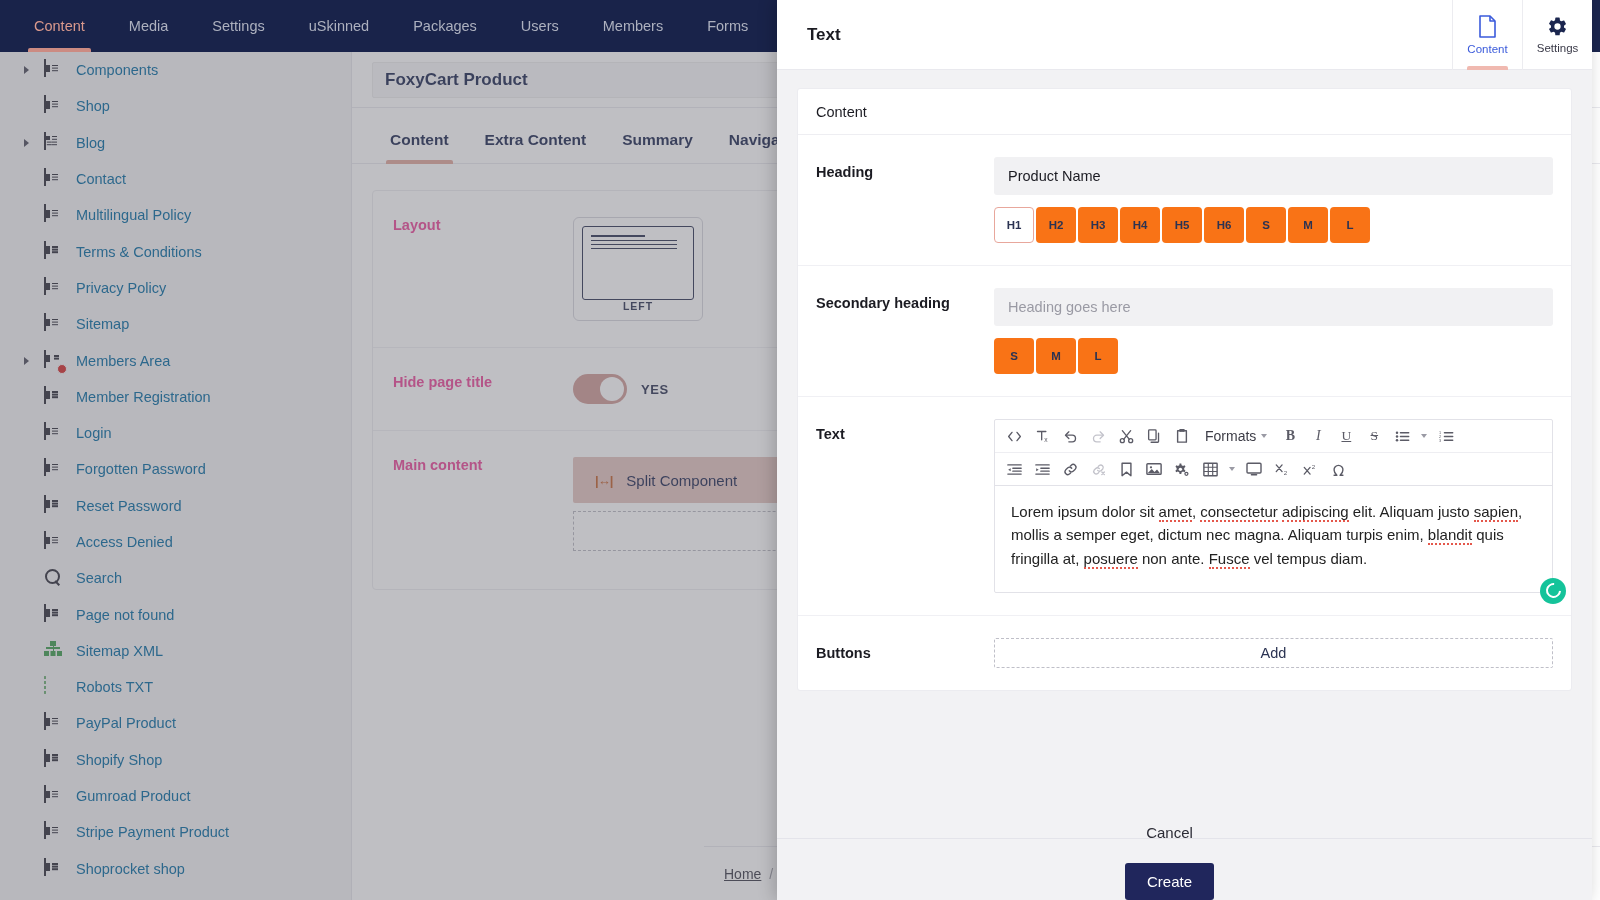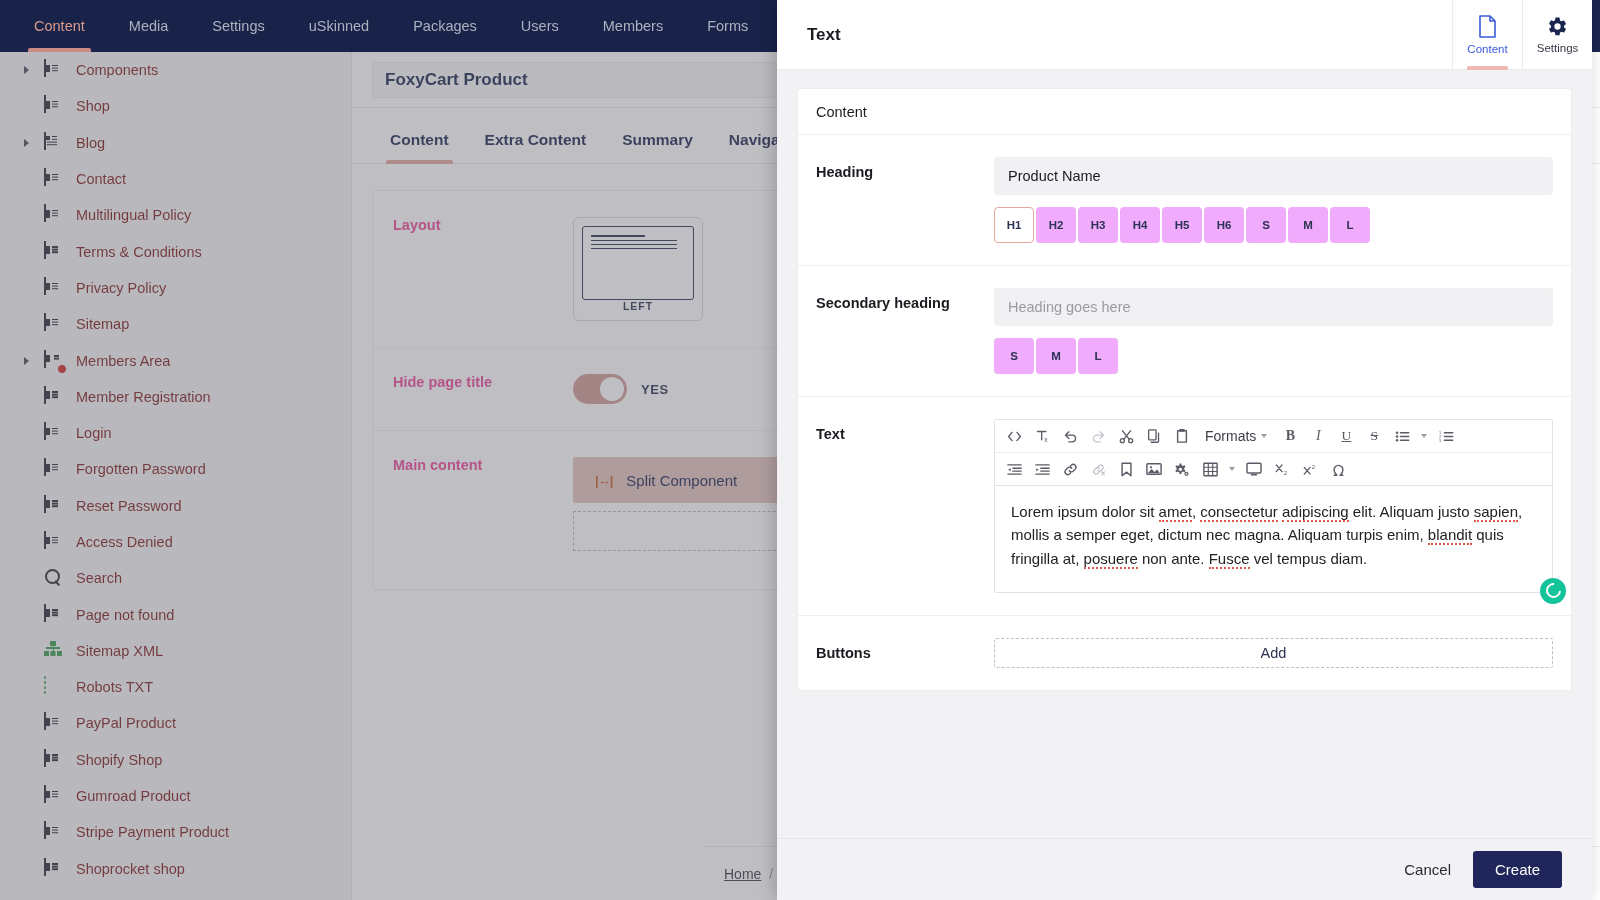--- a/index.html
+++ b/index.html
@@ -28,21 +28,21 @@
     content: ""; position: absolute; left: 16px; right: 16px; bottom: 0;
     height: 4px; background: #d9948b; border-radius: 2px 2px 0 0;
   }
 
   .sidebar {
     position: absolute; top: 52px; left: 0; width: 352px; bottom: 0;
     background: #f3f3f5; overflow: hidden; border-right: 1px solid #e6e6ea;
   }
   .tree-item {
     display: flex; align-items: center; height: 36.3px; padding-left: 20px;
-    font-size: 14.5px; color: #7f1d1d; cursor: pointer;
+    font-size: 14.5px; color: #0369a1; cursor: pointer;
   }
   .tree-arrow {
     width: 16px; height: 16px; flex: 0 0 16px; position: relative;
   }
   .tree-arrow.has::before {
     content: ""; position: absolute; left: 4px; top: 4px;
     border-left: 5px solid #4a4a5a; border-top: 4px solid transparent;
     border-bottom: 4px solid transparent;
   }
   .tree-icon {
@@ -167,21 +167,21 @@
     font-size:14.5px; color:#1b1b22; border-bottom:1px solid #eeeef2; }
   .frow { display:flex; padding:22px 18px; border-bottom:1px solid #f0f0f4; }
   .frow:last-child { border-bottom:none; }
   .flabel { width:178px; flex:0 0 178px; font-size:14.5px; font-weight:bold; color:#1b1b22;
     padding-top:7px; }
   .fvalue { flex:1; }
   .txtinput { height:38px; background:#f1f1f3; border:none; border-radius:3px; width:100%;
     padding:0 14px; font-size:14.5px; color:#1b1b22; font-family:"Liberation Sans",sans-serif; }
   .txtinput::placeholder { color:#9a9aa4; }
   .chipset { display:flex; gap:2px; margin-top:12px; }
-  .chip { width:40px; height:36px; background:#f0abfc; border:1.5px solid transparent;
+  .chip { width:40px; height:36px; background:#f97316; border:1.5px solid transparent;
     border-radius:4px; display:flex; align-items:center; justify-content:center;
     font-size:11.5px; font-weight:bold; color:#2b3352; cursor:pointer; }
   .chip.sel { background:#fff; border-color:#e8a79c; }
 
   
   .editor { border:1px solid #e2e2e8; border-radius:2px; background:#fff; }
   .tb-row { display:flex; align-items:center; gap:2px; height:33px; padding:0 6px;
     border-bottom:1px solid #eeeef2; }
   .tb-row:nth-child(2) { border-bottom:1px solid #e2e2e8; }
   .tb-btn { width:26px; height:26px; display:flex; align-items:center; justify-content:center;
@@ -196,21 +196,21 @@
   .sp { border-bottom: 2px dotted #e4574b; }
   .grammarly { position:absolute; right:-14px; bottom:-12px; width:26px; height:26px;
     border-radius:50%; background:#15c39a; display:flex; align-items:center; justify-content:center; cursor:pointer;}
   .grammarly::after { content:""; width:11px; height:11px; border:2.4px solid #fff;
     border-radius:50%; border-right-color:transparent; transform:rotate(-40deg); }
 
   .addbtn { height:30px; border:1px dashed #bfbfc8; border-radius:2px; display:flex;
     align-items:center; justify-content:center; font-size:14.5px; color:#2b3352; cursor:pointer; }
 
   .dlg-footer { height:62px; background:#f2f2f4; border-top:1px solid #e4e4ea;
-    display:flex; align-items:center; justify-content:flex-end; padding-right:30px; gap:22px; }
+    display:flex; align-items:center; justify-content:flex-end; padding-right:30px; gap:22px;flex-direction:column; }
   .btn-cancel { font-size:15px; color:#2b2b35; cursor:pointer; background:none; border:none;
     font-family:"Liberation Sans",sans-serif; }
   .btn-create { background:#20265c; color:#fff; font-size:15px; border:none; border-radius:3px;
     padding:10px 22px; cursor:pointer; font-family:"Liberation Sans",sans-serif; }
   svg { display:block; }
 </style>
 </head>
 <body>
 
 <div class="app">

